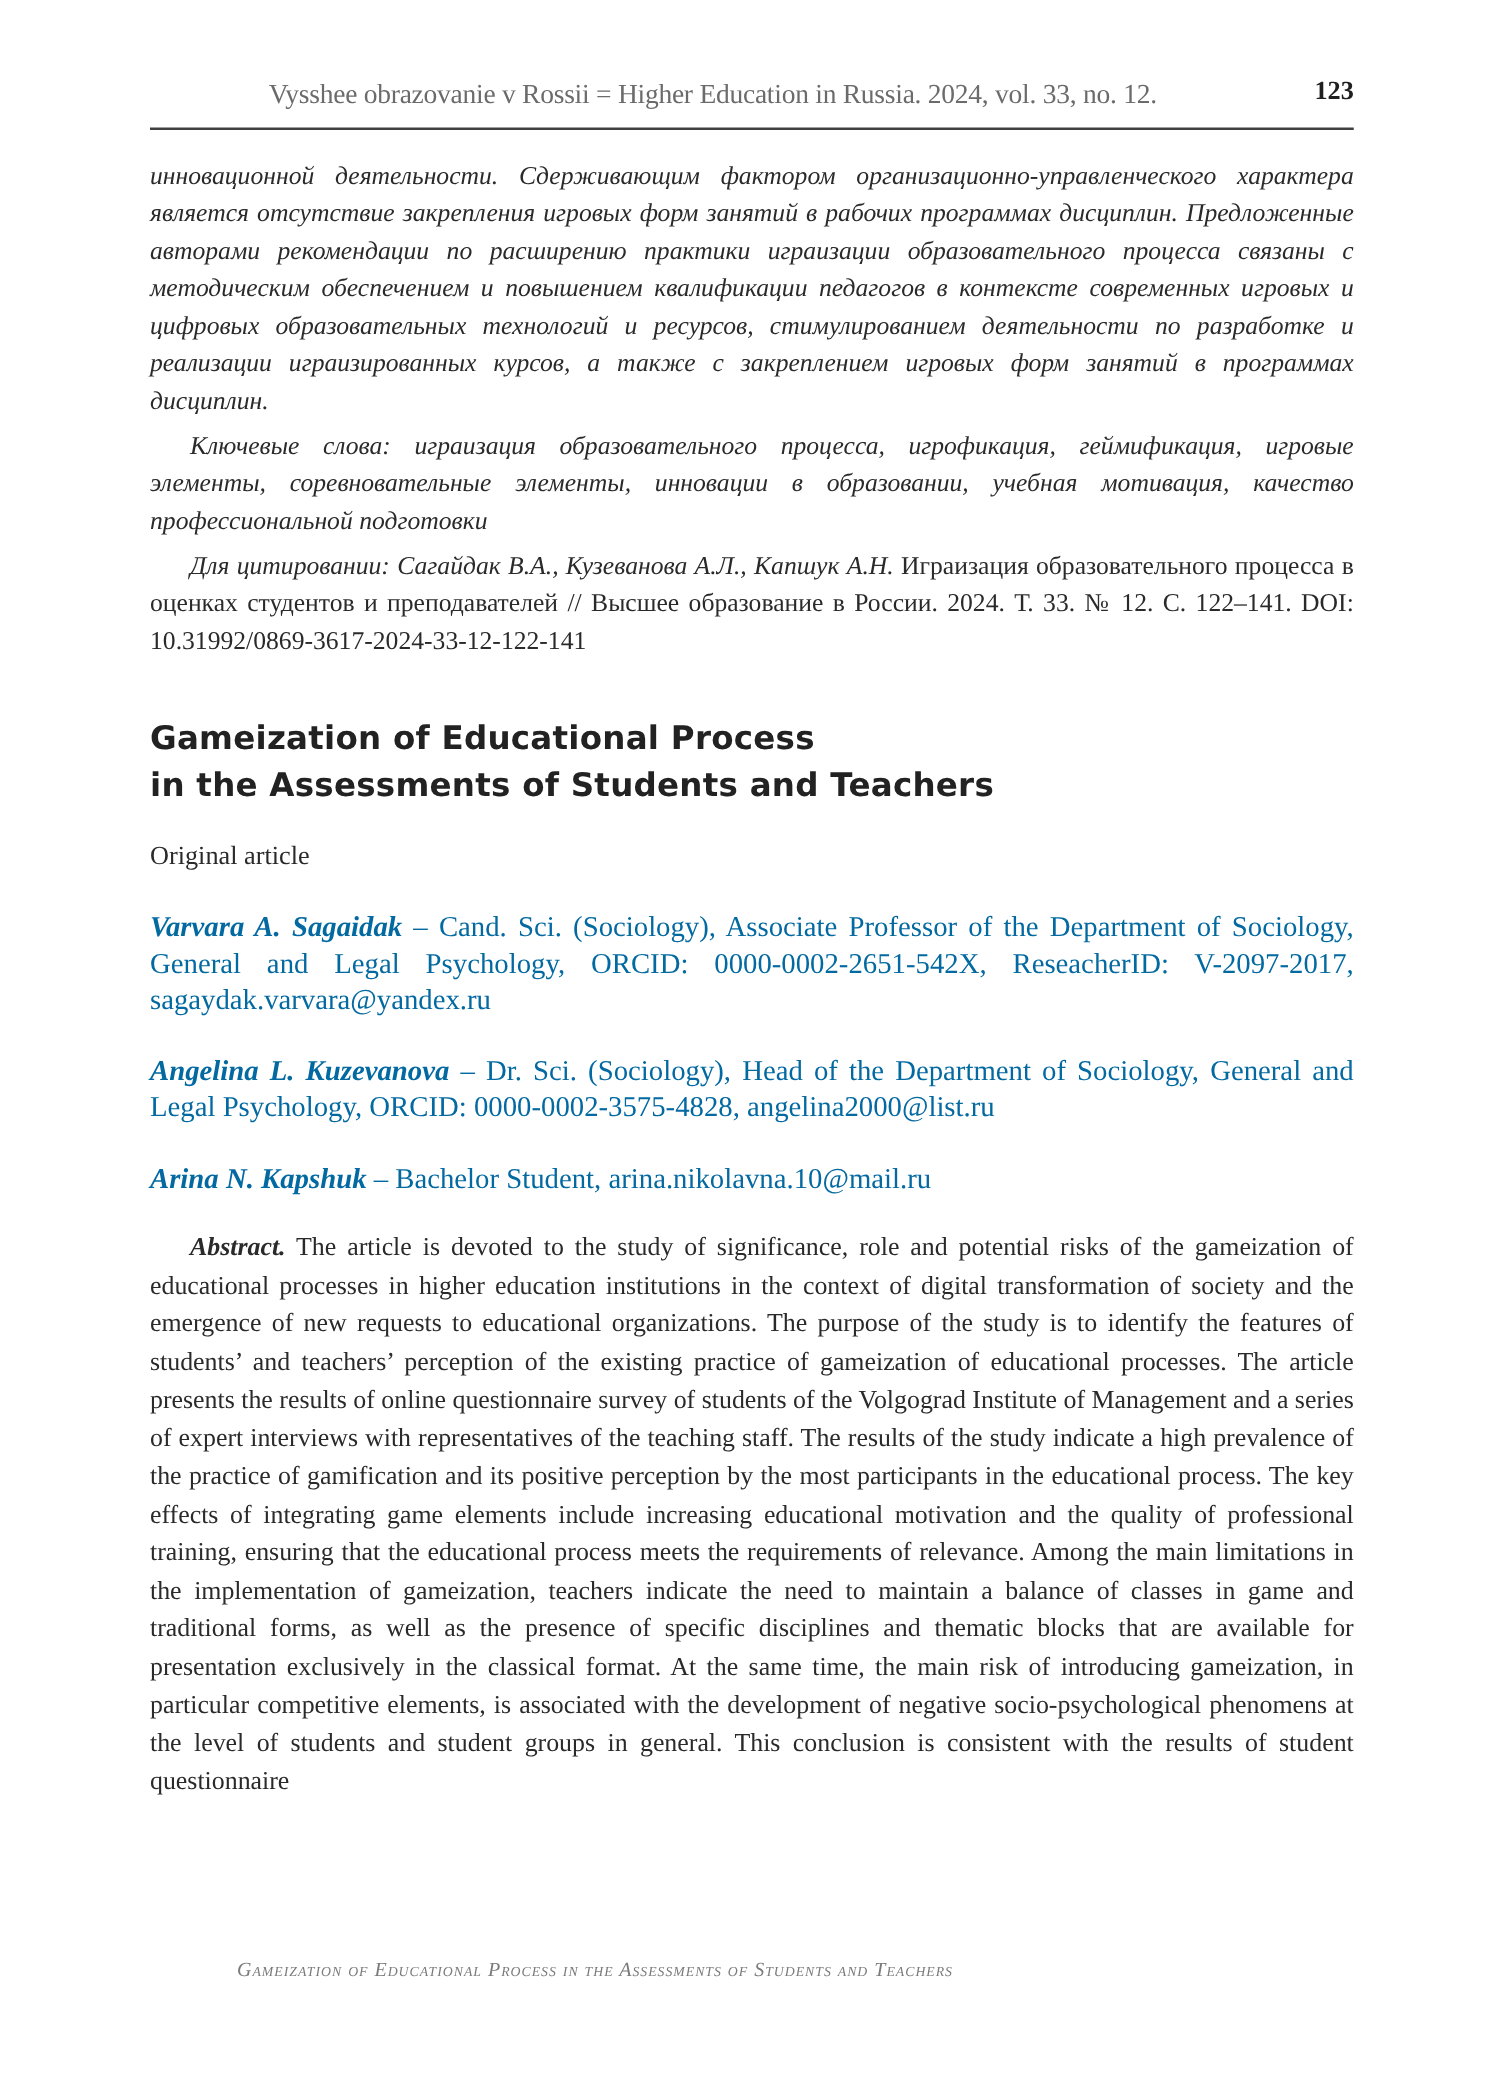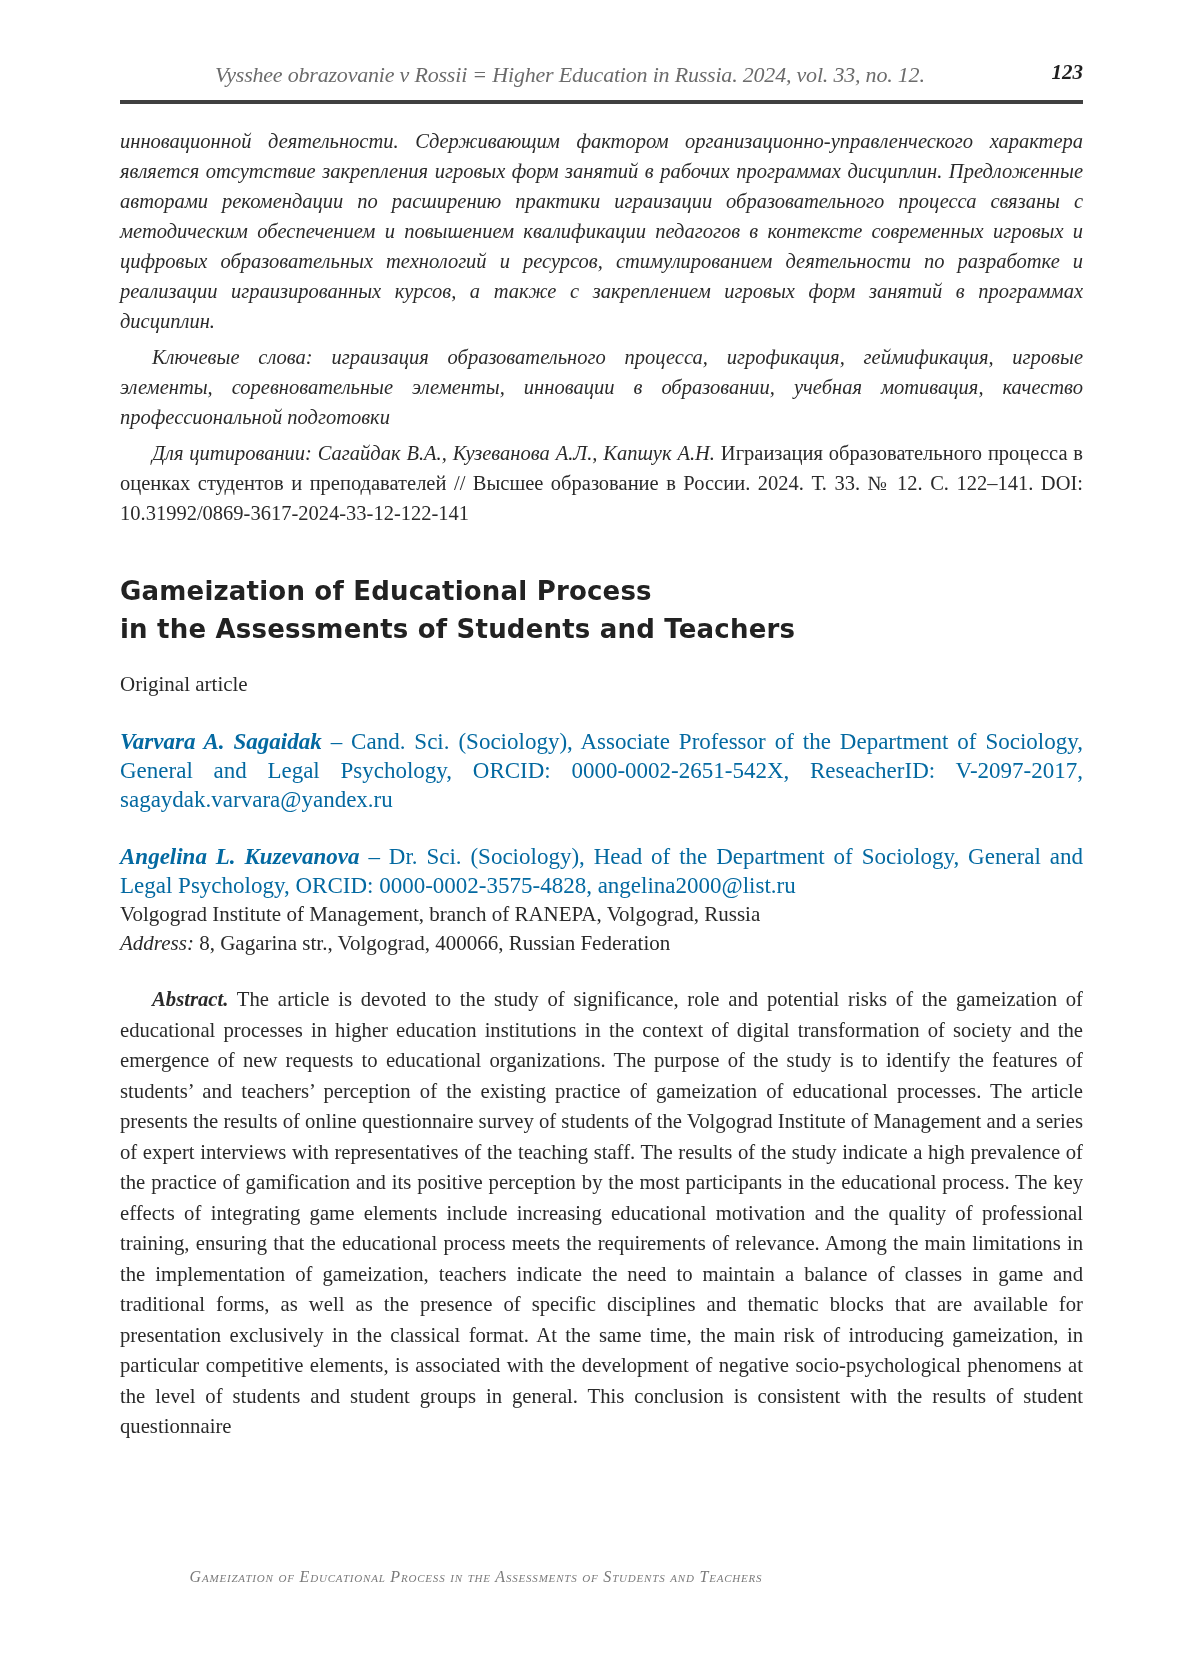--- a/index.html
+++ b/index.html
@@ -8,22 +8,21 @@
     position: relative;
     font-family: "Liberation Serif", "DejaVu Serif", serif;
     color: #262626;
     overflow: hidden;
   }
   .page { position: absolute; left: 0; top: 0; width: 1200px; height: 1658px; }
 
   
   .running-header {
     position: absolute; left: 120px; top: 56px; width: 963px; height: 48px;
-    border-bottom: 4px solid #404040;
-    font-style: italic;
+    border-bottom: 2px solid #404040;
   }
   .running-header .journal {
     position: absolute; left: 95px; top: 6px;
     font-size: 22px; color: #6b6b6b; letter-spacing: -0.2px;
     white-space: nowrap;
   }
   .running-header .page-number {
     position: absolute; right: 0; top: 4px;
     font-size: 21px; font-weight: bold; color: #1f1f1f;
   }
@@ -97,24 +96,23 @@
     </div>
 
     <p class="author">
       <span class="name">Varvara A. Sagaidak</span><span> – Cand. Sci. (Sociology), Associate Professor of the Department of Sociology, General and Legal Psychology, ORCID: 0000-0002-2651-542X, ReseacherID: V-2097-2017, sagaydak.varvara@yandex.ru</span>
     </p>
 
     <p class="author">
       <span class="name">Angelina L. Kuzevanova</span><span> – Dr. Sci. (Sociology), Head of the Department of Sociology, General and Legal Psychology, ORCID: 0000-0002-3575-4828, angelina2000@list.ru</span>
     </p>
 
-    <div class="affil">
-      <div>Volgograd Institute of Management, branch of RANEPA, Volgograd, Russia</div>
-      <div><span class="lbl">Address:</span><span> 8, Gagarina str., Volgograd, 400066, Russian Federation</span></div>
-    </div>
+    <p class="author">
+      <span class="name">Arina N. Kapshuk</span><span> – Bachelor Student, arina.nikolavna.10@mail.ru</span>
+    </p>
 
     <p class="abstract">
       <span class="lbl">Abstract.</span><span> The article is devoted to the study of significance, role and potential risks of the gameization of educational processes in higher education institutions in the context of digital transformation of society and the emergence of new requests to educational organizations. The purpose of the study is to identify the features of students’ and teachers’ perception of the existing practice of gameization of educational processes. The article presents the results of online questionnaire survey of students of the Volgograd Institute of Management and a series of expert interviews with representatives of the teaching staff. The results of the study indicate a high prevalence of the practice of gamification and its positive perception by the most participants in the educational process. The key effects of integrating game elements include increasing educational motivation and the quality of professional training, ensuring that the educational process meets the requirements of relevance. Among the main limitations in the implementation of gameization, teachers indicate the need to maintain a balance of classes in game and traditional forms, as well as the presence of specific disciplines and thematic blocks that are available for presentation exclusively in the classical format. At the same time, the main risk of introducing gameization, in particular competitive elements, is associated with the development of negative socio-psychological phenomens at the level of students and student groups in general. This conclusion is consistent with the results of student questionnaire</span>
     </p>
   </div>
 
   <div class="running-footer">Gameization of Educational Process  in the Assessments of Students and Teachers</div>
 </div>
 
 </body></html>

